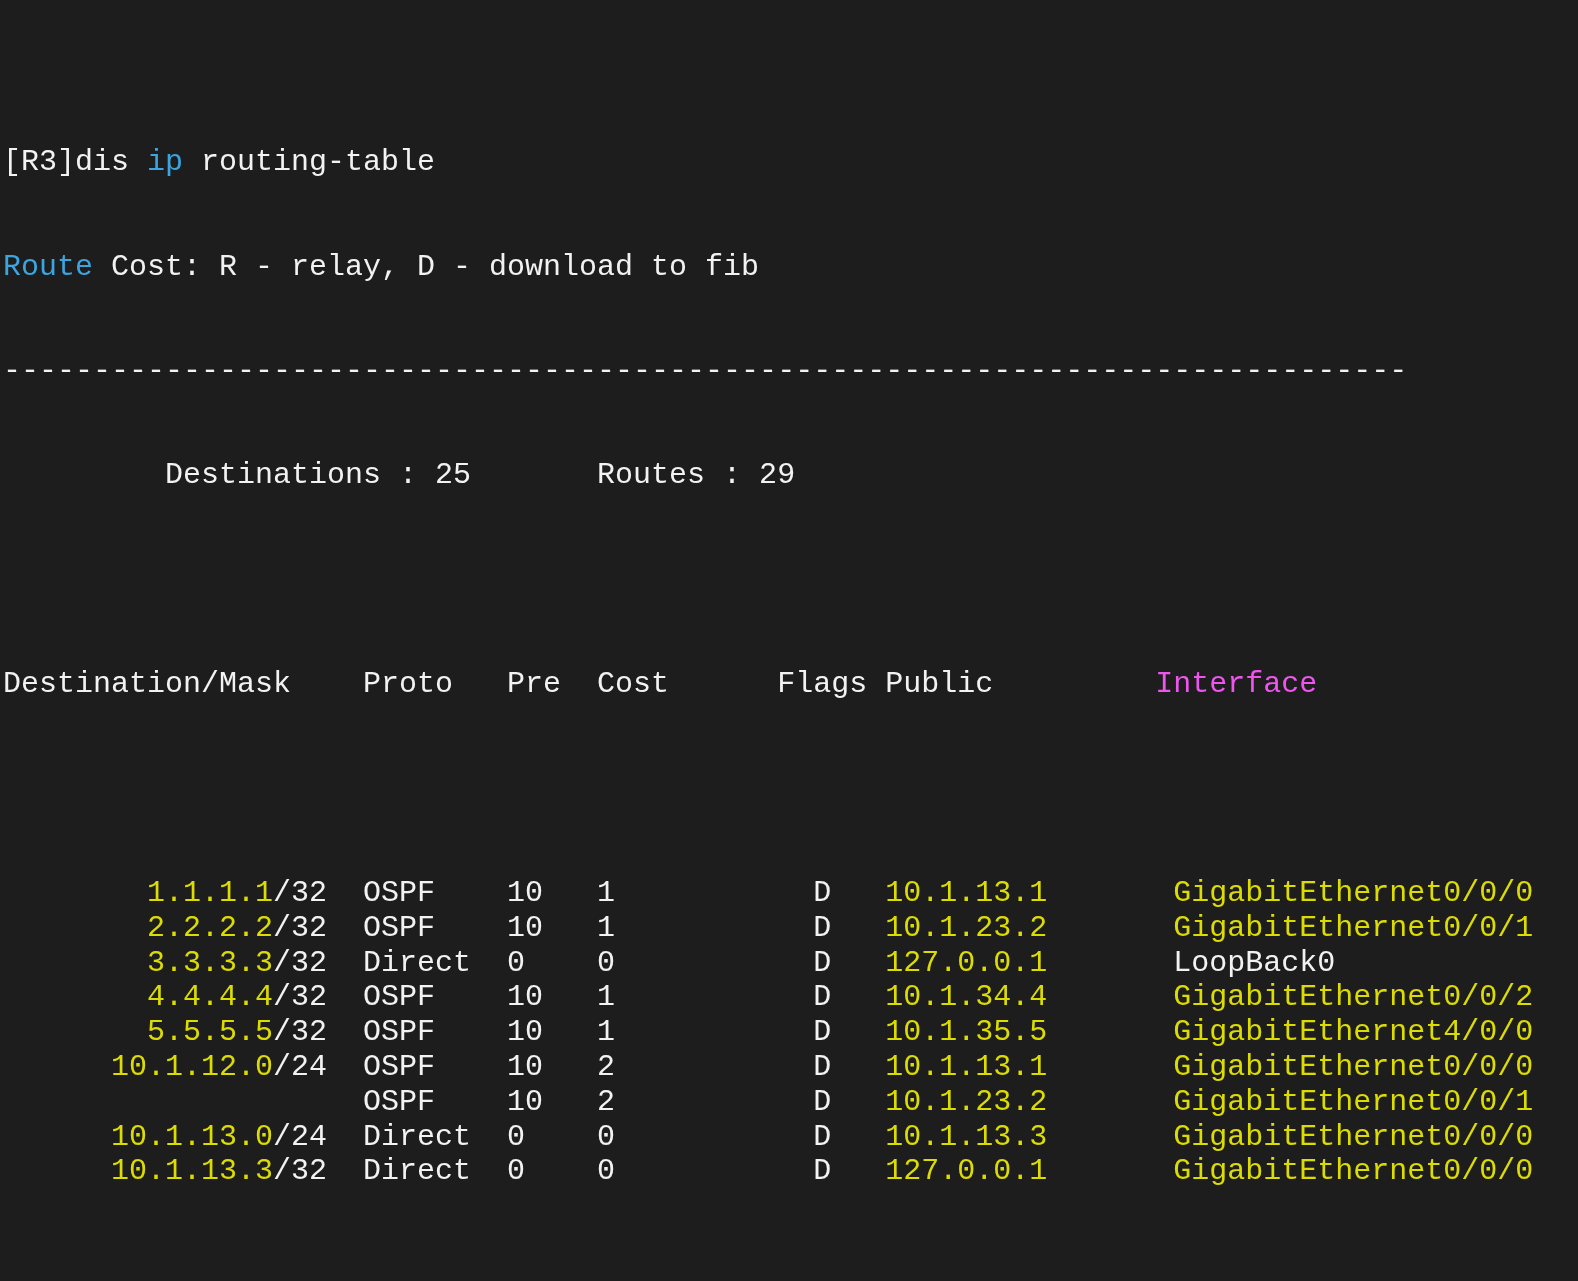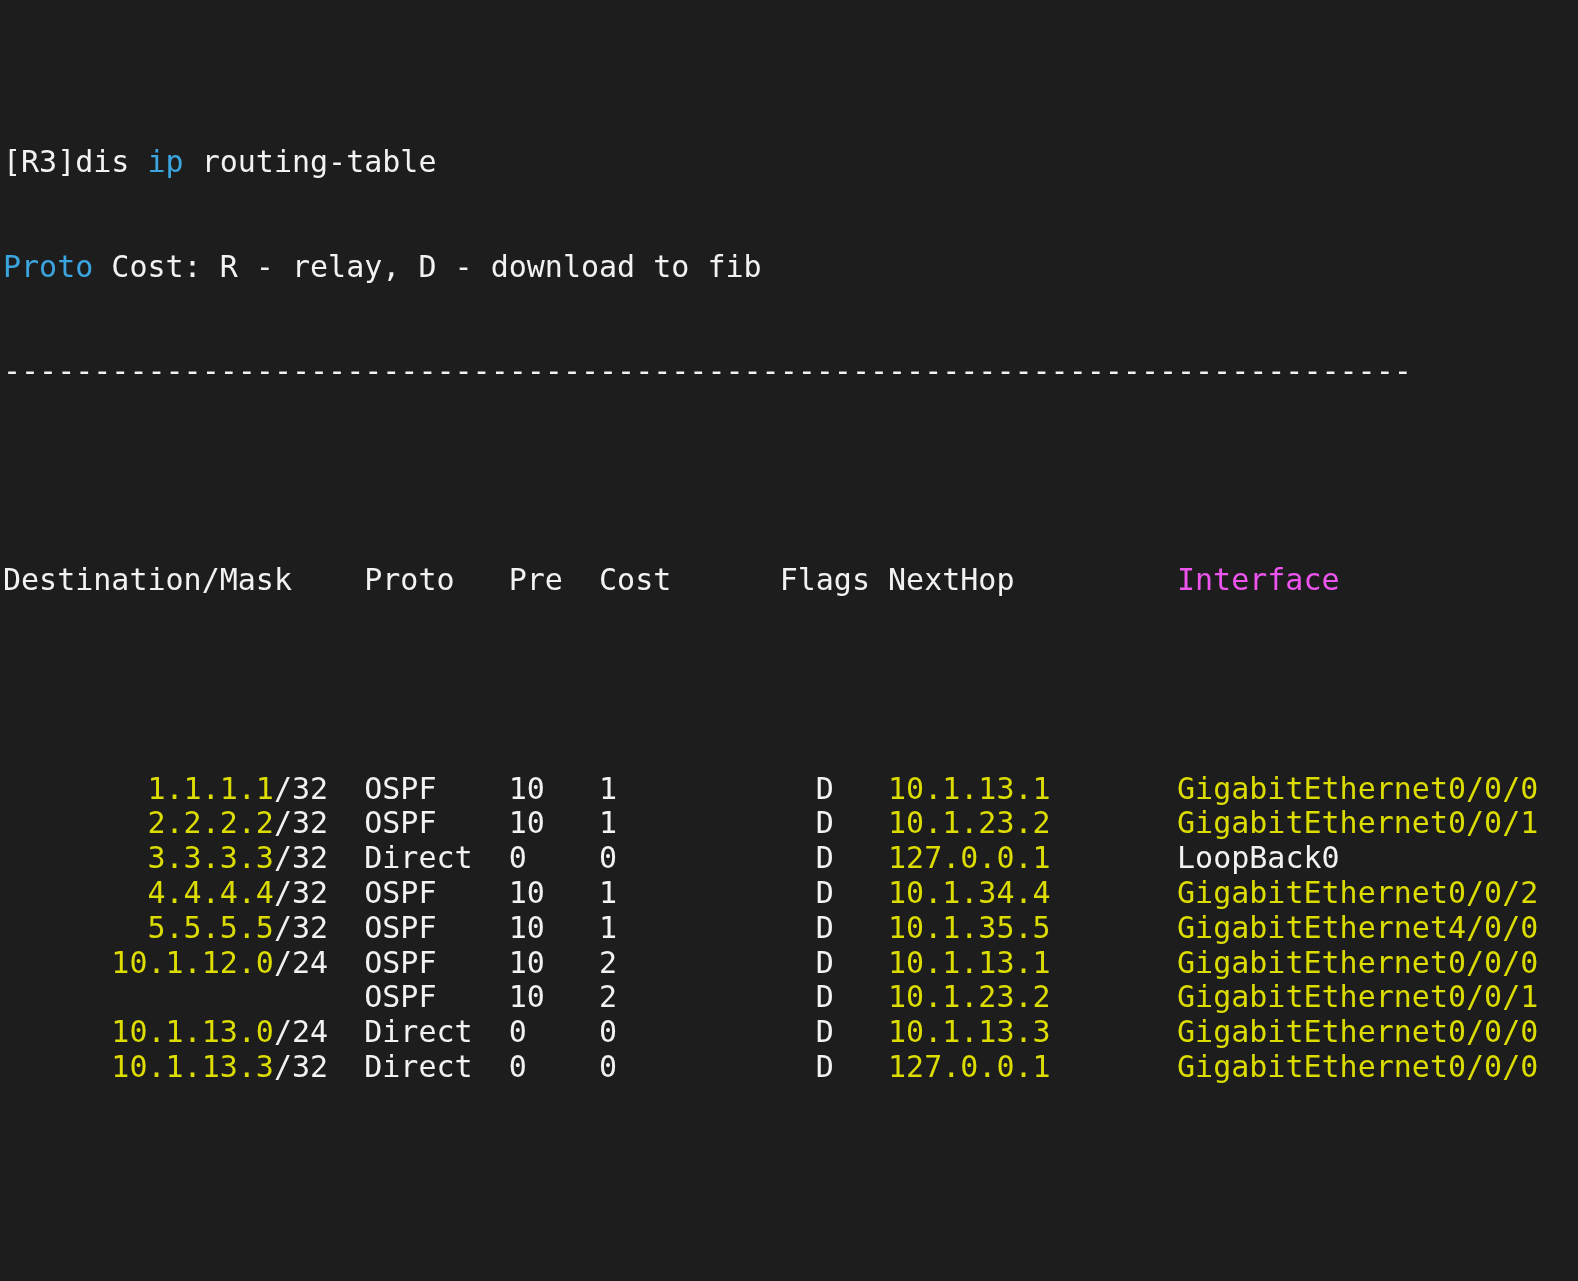--- a/index.html
+++ b/index.html
@@ -17,34 +17,35 @@
     overflow: hidden;
   }
   .screen {
     font-family: "DejaVu Sans Mono", monospace;
     font-size: 30px;
     line-height: 34.8px;
     color: var(--fg);
     white-space: pre;
     padding-left: 3px;
   }
-  .line { height: 34.8px; }
+  .line { height: 34.8px; font-family: Liberation Mono, monospace; }
   .clip { height: 6px; overflow: hidden; }
   .w { color: var(--fg); }
   .y { color: var(--yellow); }
   .b { color: var(--blue); }
   .m { color: var(--magenta); margin-top: 32px; }
 </style>
 </head>
 <body>
 
 <div class="screen">
   <div class="clip">
     
   </div>
   <div class="line" id="cmd-line"><span class="w">[R3]dis </span><span class="b">ip</span><span class="w"> routing-table</span></div>
-  <div class="line" id="flags-line"><span class="b">Proto</span><span class="w"> Cost: R - relay, D - download to fib</span></div>
+  <div class="line" id="flags-line"><span class="b">Route</span><span class="w"> Cost: R - relay, D - download to fib</span></div>
   <div class="line w">------------------------------------------------------------------------------</div>
+  <div class="line" id="summary-line"><span class="w">         Destinations : 25       Routes : 29</span></div>
   <div class="line"></div>
-  <div class="line" id="header-line"><span class="w">Destination/Mask    Proto   Pre  Cost      Flags NextHop         </span><span class="m">Interface</span></div>
+  <div class="line" id="header-line"><span class="w">Destination/Mask    Proto   Pre  Cost      Flags Public         </span><span class="m">Interface</span></div>
   <div class="line"></div>
   <div id="rows"><div class="line"><span class="y">        1.1.1.1</span><span class="w">/32  OSPF    10   1           D   </span><span class="y">10.1.13.1</span><span class="w">       </span><span class="y">GigabitEthernet0/0/0</span></div><div class="line"><span class="y">        2.2.2.2</span><span class="w">/32  OSPF    10   1           D   </span><span class="y">10.1.23.2</span><span class="w">       </span><span class="y">GigabitEthernet0/0/1</span></div><div class="line"><span class="y">        3.3.3.3</span><span class="w">/32  Direct  0    0           D   </span><span class="y">127.0.0.1</span><span class="w">       </span><span class="w">LoopBack0</span></div><div class="line"><span class="y">        4.4.4.4</span><span class="w">/32  OSPF    10   1           D   </span><span class="y">10.1.34.4</span><span class="w">       </span><span class="y">GigabitEthernet0/0/2</span></div><div class="line"><span class="y">        5.5.5.5</span><span class="w">/32  OSPF    10   1           D   </span><span class="y">10.1.35.5</span><span class="w">       </span><span class="y">GigabitEthernet4/0/0</span></div><div class="line"><span class="y">      10.1.12.0</span><span class="w">/24  OSPF    10   2           D   </span><span class="y">10.1.13.1</span><span class="w">       </span><span class="y">GigabitEthernet0/0/0</span></div><div class="line"><span class="y">               </span><span class="w">     OSPF    10   2           D   </span><span class="y">10.1.23.2</span><span class="w">       </span><span class="y">GigabitEthernet0/0/1</span></div><div class="line"><span class="y">      10.1.13.0</span><span class="w">/24  Direct  0    0           D   </span><span class="y">10.1.13.3</span><span class="w">       </span><span class="y">GigabitEthernet0/0/0</span></div><div class="line"><span class="y">      10.1.13.3</span><span class="w">/32  Direct  0    0           D   </span><span class="y">127.0.0.1</span><span class="w">       </span><span class="y">GigabitEthernet0/0/0</span></div></div>
 </div>
 
 </body></html>

